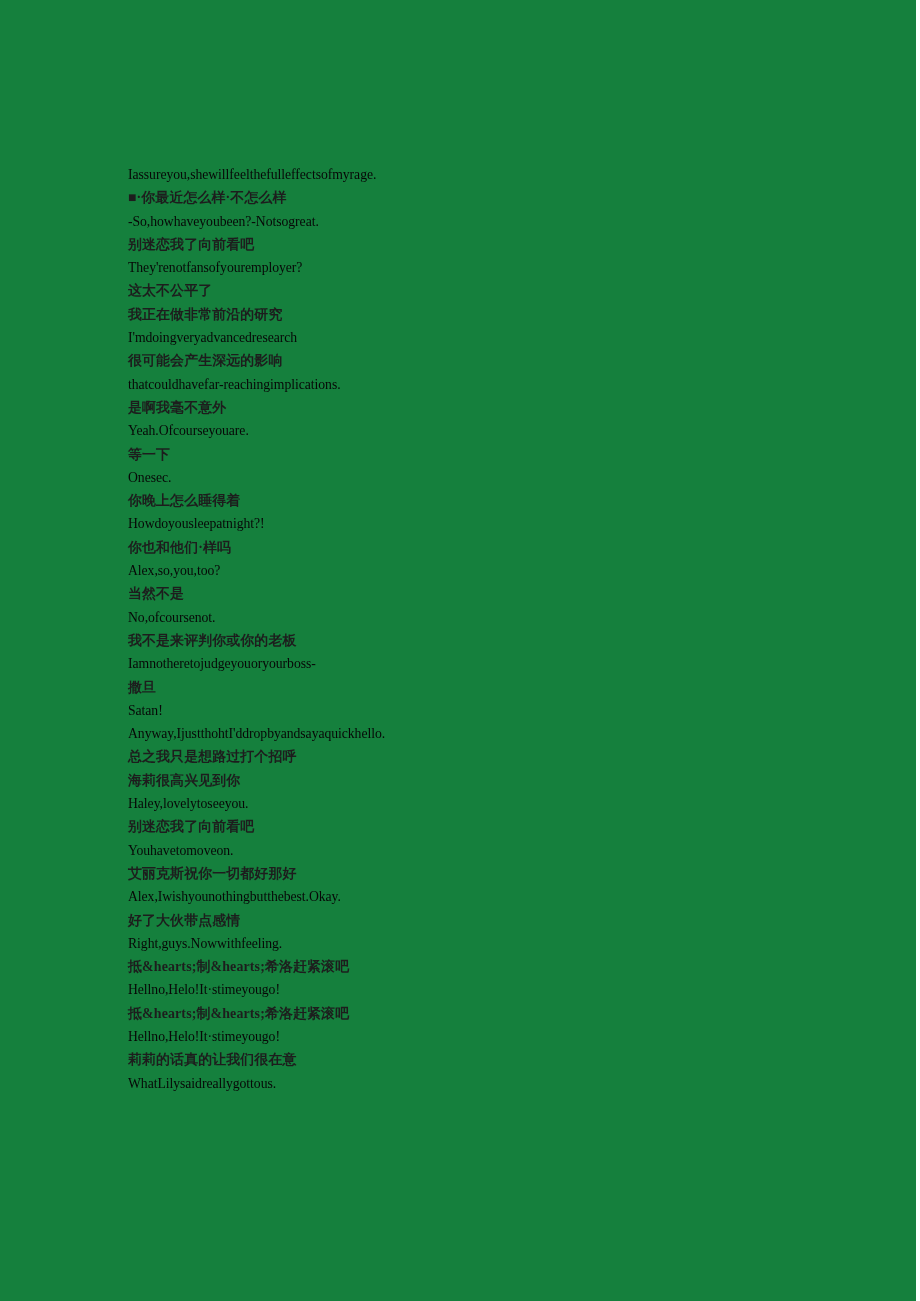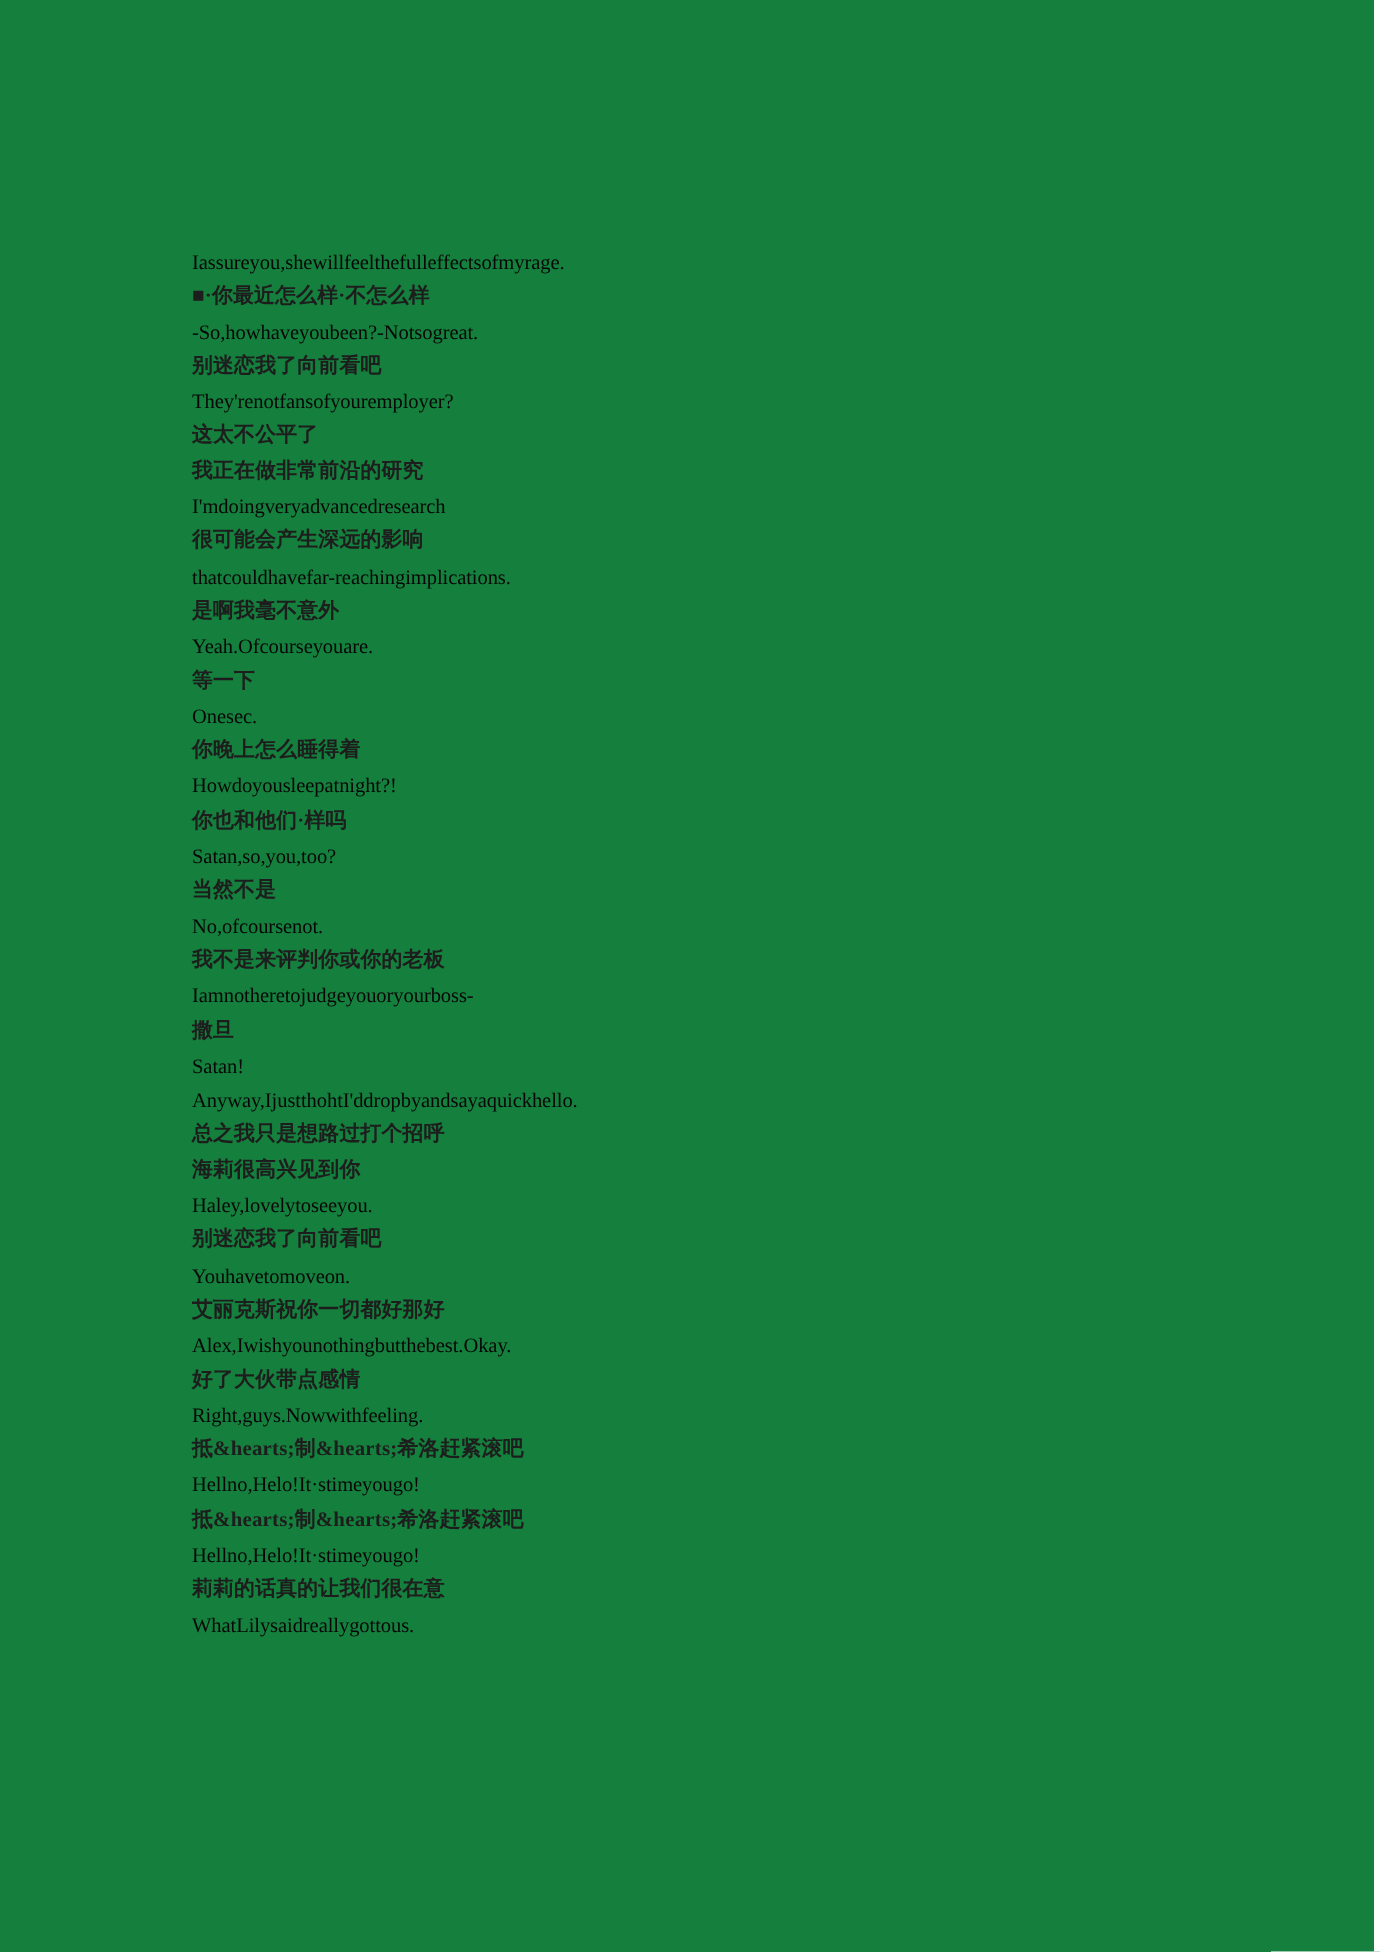--- a/index.html
+++ b/index.html
@@ -66,21 +66,21 @@
       <span class="line en">I'mdoingveryadvancedresearch</span>
       <span class="line cn">很可能会产生深远的影响</span>
       <span class="line en">thatcouldhavefar-reachingimplications.</span>
       <span class="line cn">是啊我毫不意外</span>
       <span class="line en">Yeah.Ofcourseyouare.</span>
       <span class="line cn">等一下</span>
       <span class="line en">Onesec.</span>
       <span class="line cn">你晚上怎么睡得着</span>
       <span class="line en">Howdoyousleepatnight?!</span>
       <span class="line cn">你也和他们·样吗</span>
-      <span class="line en">Satan,so,you,too?</span>
+      <span class="line en">Alex,so,you,too?</span>
       <span class="line cn">当然不是</span>
       <span class="line en">No,ofcoursenot.</span>
       <span class="line cn">我不是来评判你或你的老板</span>
       <span class="line en">Iamnotheretojudgeyouoryourboss-</span>
       <span class="line cn">撒旦</span>
       <span class="line en">Satan!</span>
       <span class="line en">Anyway,IjustthohtI'ddropbyandsayaquickhello.</span>
       <span class="line cn">总之我只是想路过打个招呼</span>
       <span class="line cn">海莉很高兴见到你</span>
       <span class="line en">Haley,lovelytoseeyou.</span>

